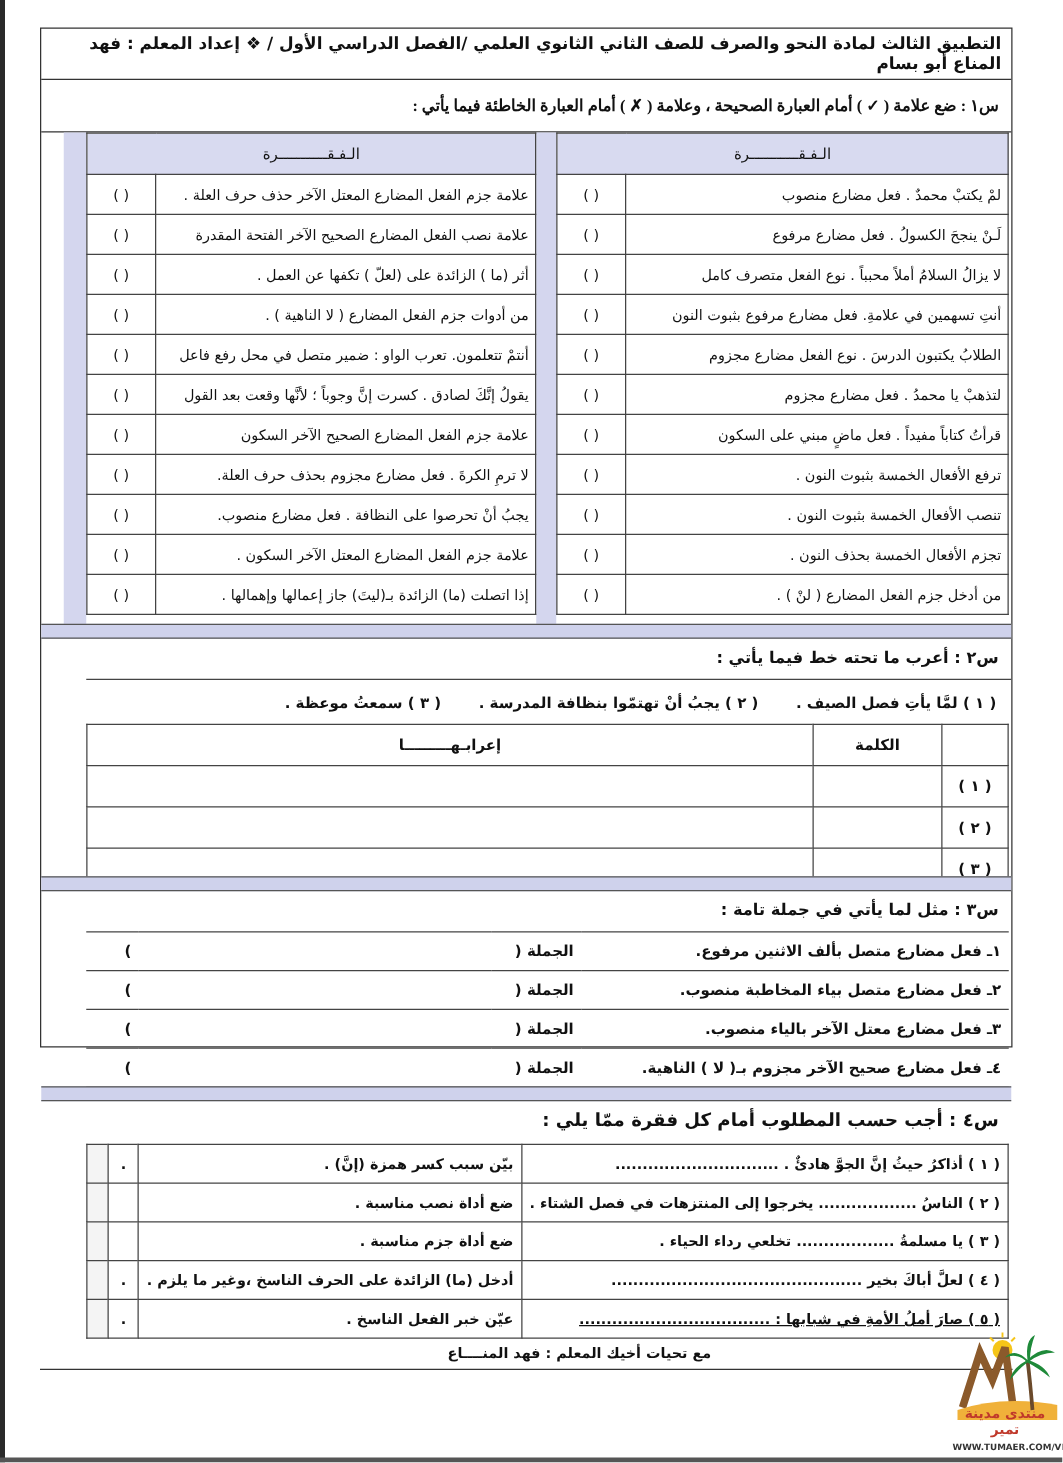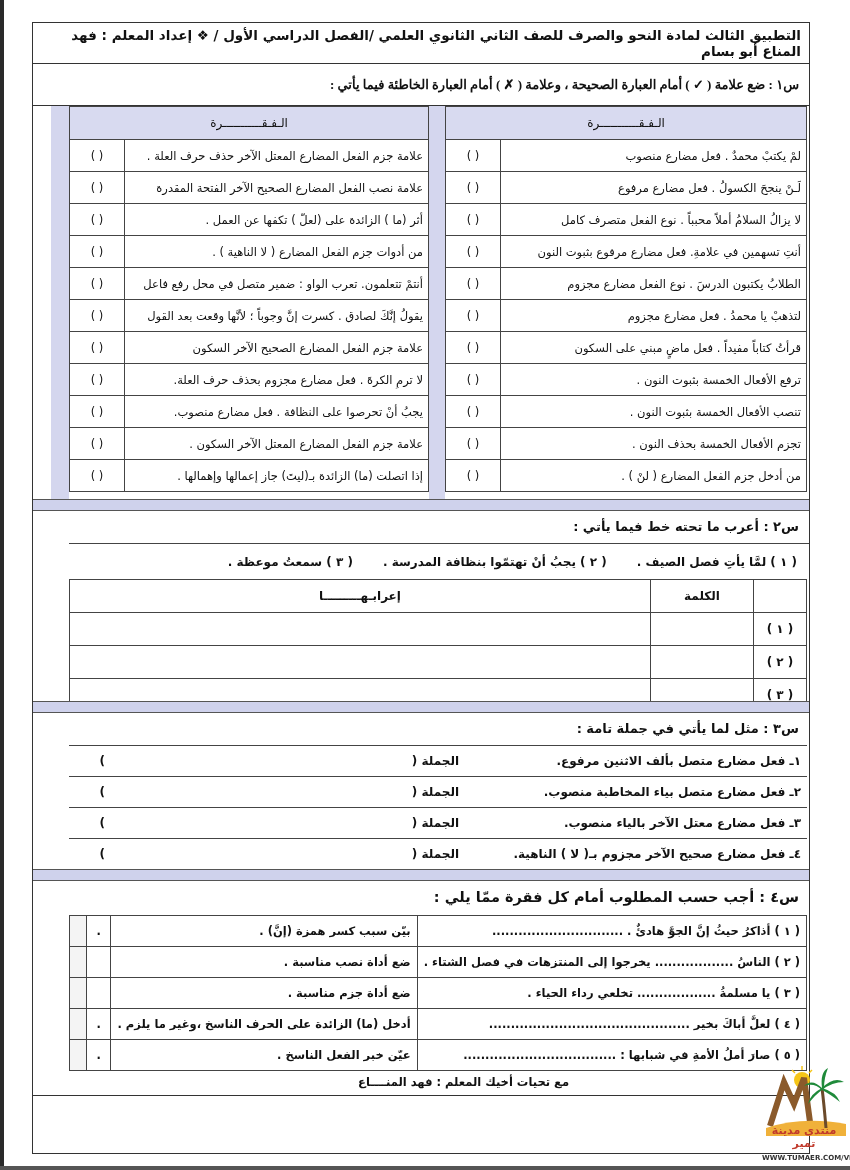--- a/index.html
+++ b/index.html
@@ -2,21 +2,21 @@
 <html><head>
 <meta charset="utf-8">
 <style>
   html, body { margin:0; padding:0; }
   body {
     width:850px; height:1170px; background:#ffffff; position:relative; overflow:hidden;
     font-family:"DejaVu Sans", sans-serif; color:#111;
   }
   .edge-left { position:absolute; left:0; top:0; width:4px; height:1170px; background:#2a2a2a; }
   .edge-bottom { position:absolute; left:0; bottom:0; width:850px; height:4px; background:#555; }
-  .page { position:absolute; left:32px; top:22px; width:778px; height:1132px; border:1.5px solid #333; box-sizing:border-box; }
+  .page { position:absolute; left:32px; top:22px; width:778px; height:816px; border:1.5px solid #333; box-sizing:border-box; }
   .rtl { direction:rtl; }
   .row-title { position:absolute; left:0; right:0; top:0; height:40px; border-bottom:1.5px solid #333; display:flex; align-items:center; padding-right:8px; font-size:13.5px; font-weight:bold; }
   .q-header { position:absolute; left:0; right:0; height:40px; display:flex; align-items:center; padding-right:10px; font-size:13px; font-weight:bold; }
   .sidebar-gutter { position:absolute; background:#d4d6ee; }
   .tbl { position:absolute; border-collapse:collapse; direction:rtl; }
   .tbl td, .tbl th { border:1px solid #444; padding:0 5px; font-size:11.5px; font-weight:normal; height:31px; white-space:nowrap; }
   .tbl th { background:#d8daf0; font-size:12px; letter-spacing:4px; height:32px; }
   .tbl td.paren { width:44px; text-align:center; font-weight:normal; }
   .band { position:absolute; left:0; right:0; height:10px; background:#cfd2ec; border-top:1px solid #555; border-bottom:1px solid #555; }
   .q2-examples { position:absolute; display:flex; gap:30px; font-size:12px; font-weight:bold; align-items:center; }
@@ -244,21 +244,21 @@
           <td style="width: 18px; text-align: center;"></td>
           <td style="width: 8px; background: rgb(244, 244, 244);"></td>
         </tr>
         <tr>
           <td style="width: 355px;">( ٤ ) لعلَّ أباكَ بخير ..............................................</td>
           <td>أدخل (ما) الزائدة على الحرف الناسخ ،وغير ما يلزم .</td>
           <td style="width: 18px; text-align: center;">.</td>
           <td style="width: 8px; background: rgb(244, 244, 244);"></td>
         </tr>
         <tr>
-          <td style="width: 355px;">( ٥ ) صارَ أملُ الأمةِ في شبابها : ...................................</td>
+          <td style="width: 355px; text-decoration: underline;">( ٥ ) صارَ أملُ الأمةِ في شبابها : ...................................</td>
           <td>عيّن خبر الفعل الناسخ .</td>
           <td style="width: 18px; text-align: center;">.</td>
           <td style="width: 8px; background: rgb(244, 244, 244);"></td>
         </tr>
       </tbody>
   </table>
 
   <div class="footer rtl" style="right:240px;top:1052px;">مع تحيات أخيك المعلم : فهد المنــــاع</div>
 </div>
 

